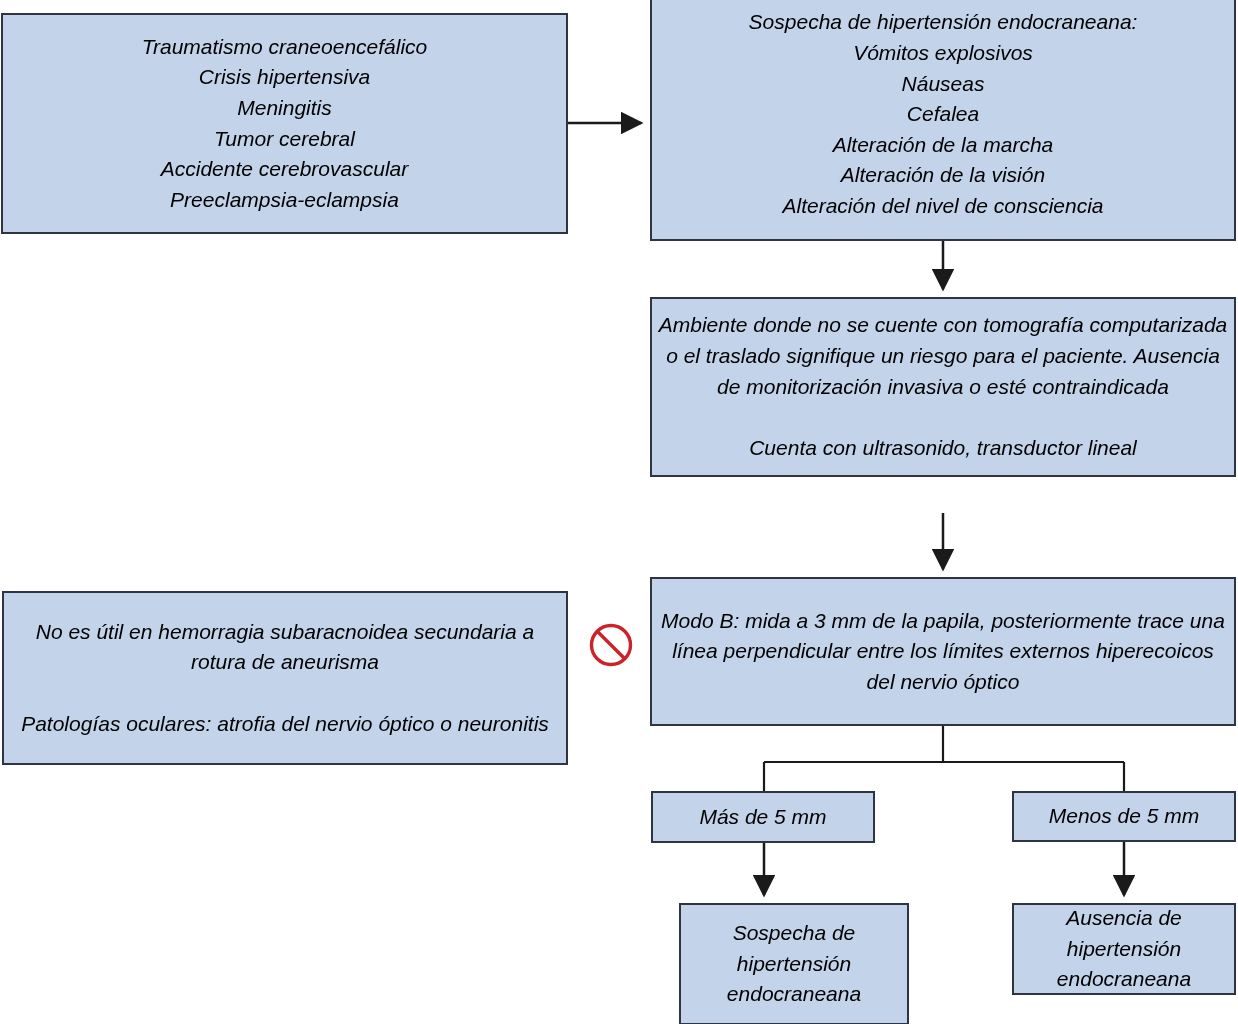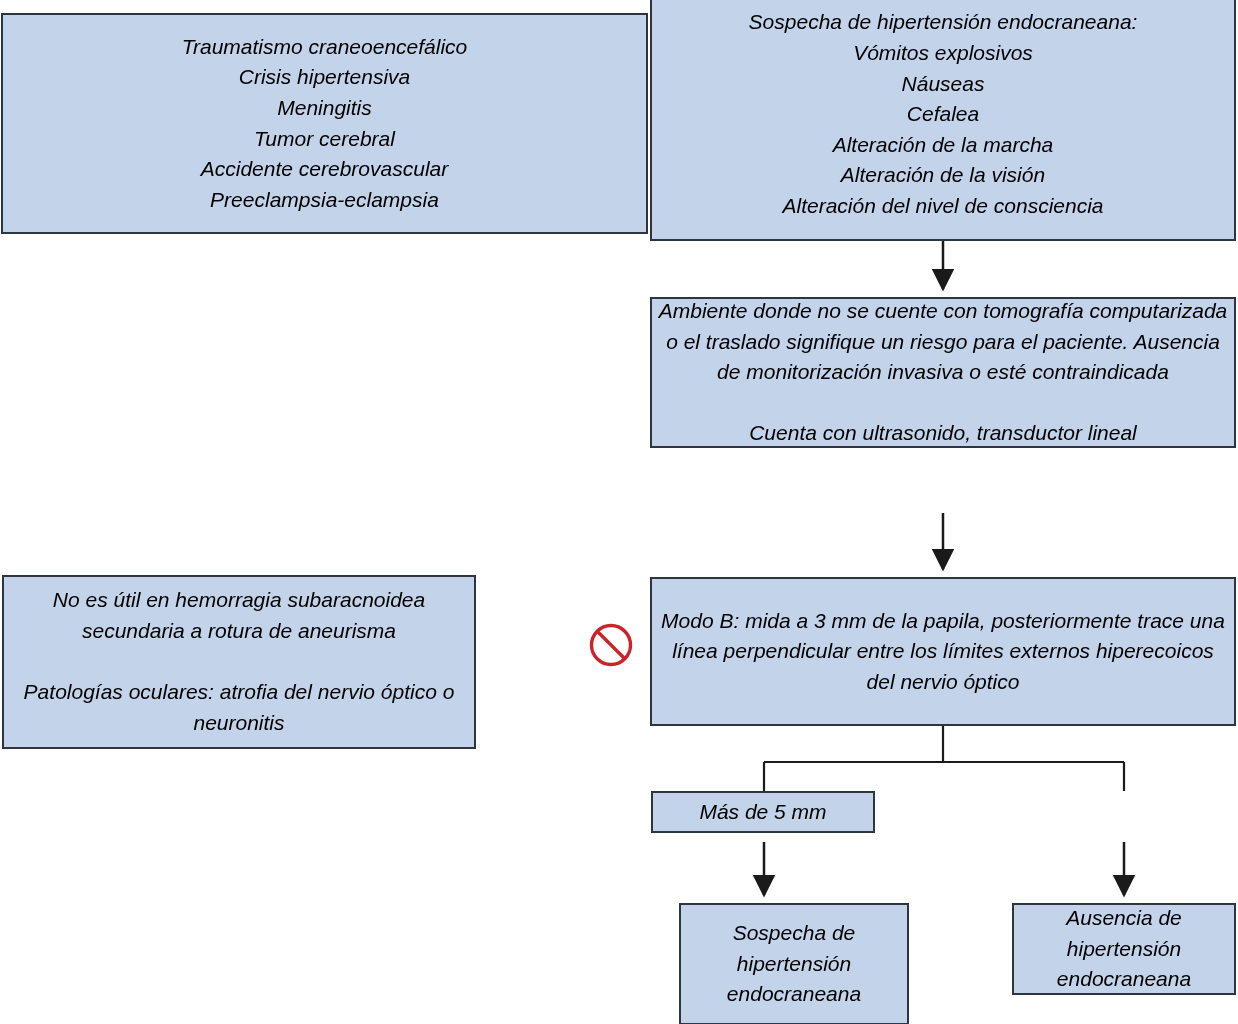--- a/index.html
+++ b/index.html
@@ -31,26 +31,26 @@
     white-space: pre-line;
     padding: 2px 6px;
   }
   .node .txt {
     display: block;
     width: 100%;
     white-space: pre-line;
     font-style: italic;
   }
   
-  #node-causes      { left: 1px;    top: 13px;   width: 647px; height: 221px; }
+  #node-causes      { left: 1px;    top: 13px;   width: 567px; height: 221px; }
   #node-suspicion   { left: 650px;  top: -12px;  width: 586px; height: 253px; }
-  #node-setting     { left: 650px;  top: 297px;  width: 586px; height: 151px; }
+  #node-setting     { left: 650px;  top: 297px;  width: 586px; height: 180px; }
   #node-technique   { left: 650px;  top: 577px;  width: 586px; height: 149px; align-items: center; }
-  #node-notuseful   { left: 2px;    top: 575px;  width: 474px; height: 174px; }
-  #node-more5       { left: 651px;  top: 791px;  width: 224px; height: 42px;  font-size: 21px;}
+  #node-notuseful   { left: 2px;    top: 591px;  width: 566px; height: 174px; }
+  #node-more5       { left: 651px;  top: 791px;  width: 224px; height: 52px;  font-size: 21px;}
   #node-less5       { left: 1012px; top: 791px;  width: 224px; height: 51px;  font-size: 21px;}
   #node-suspect-out { left: 679px;  top: 903px;  width: 230px; height: 122px; }
   #node-absent-out  { left: 1012px; top: 903px;  width: 224px; height: 92px; }
 
   
   #connectors {
     position: absolute;
     left: 0; top: 0;
     width: 1238px;
     height: 1024px;
@@ -142,20 +142,23 @@
 
   <svg id="icon-prohibition" viewBox="0 0 46 46" xmlns="http://www.w3.org/2000/svg">
     <circle cx="23" cy="23" r="19.5" fill="none" stroke="#cc2229" stroke-width="3.4"></circle>
     <line x1="9.2" y1="9.2" x2="36.8" y2="36.8" stroke="#cc2229" stroke-width="3.4"></line>
   </svg>
 
   <div class="node" id="node-more5">
     <span class="txt">Más de 5 mm</span>
   </div>
 
+  <div class="node" id="node-less5">
+    <span class="txt">Menos de 5 mm</span>
+  </div>
 
   <div class="node" id="node-suspect-out">
     <span class="txt">Sospecha de
 hipertensión
 endocraneana</span>
   </div>
 
   <div class="node" id="node-absent-out">
     <span class="txt">Ausencia de
 hipertensión

